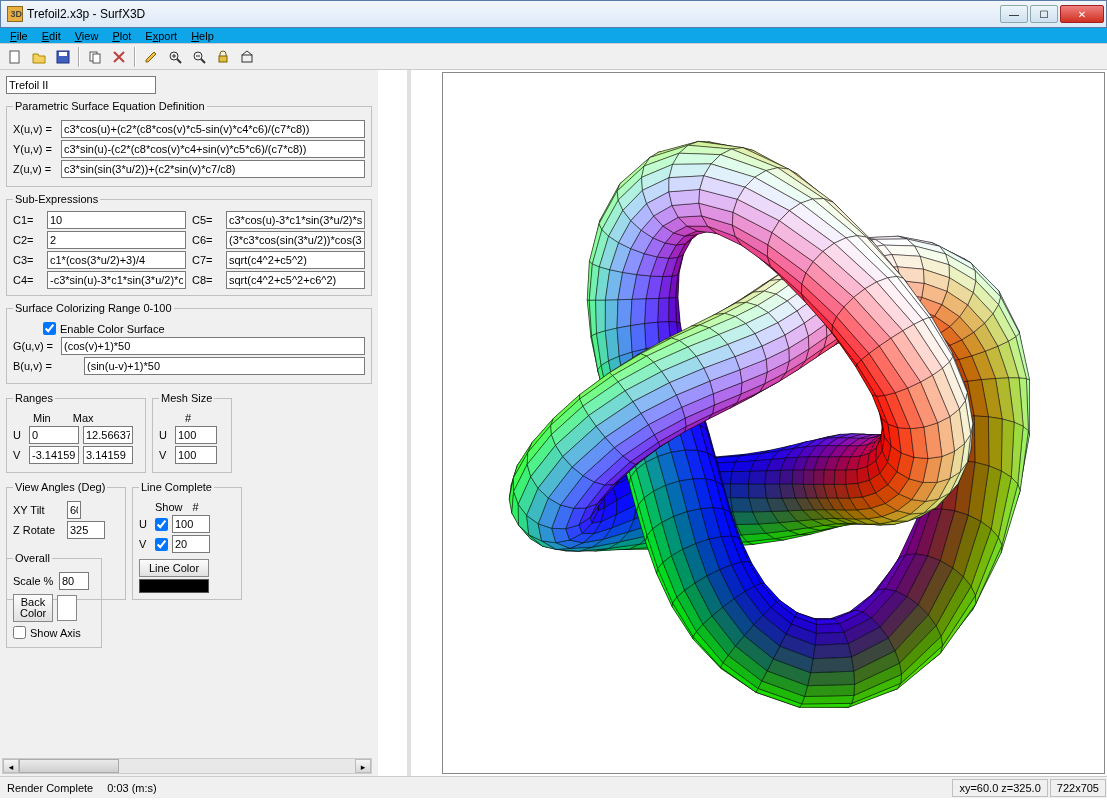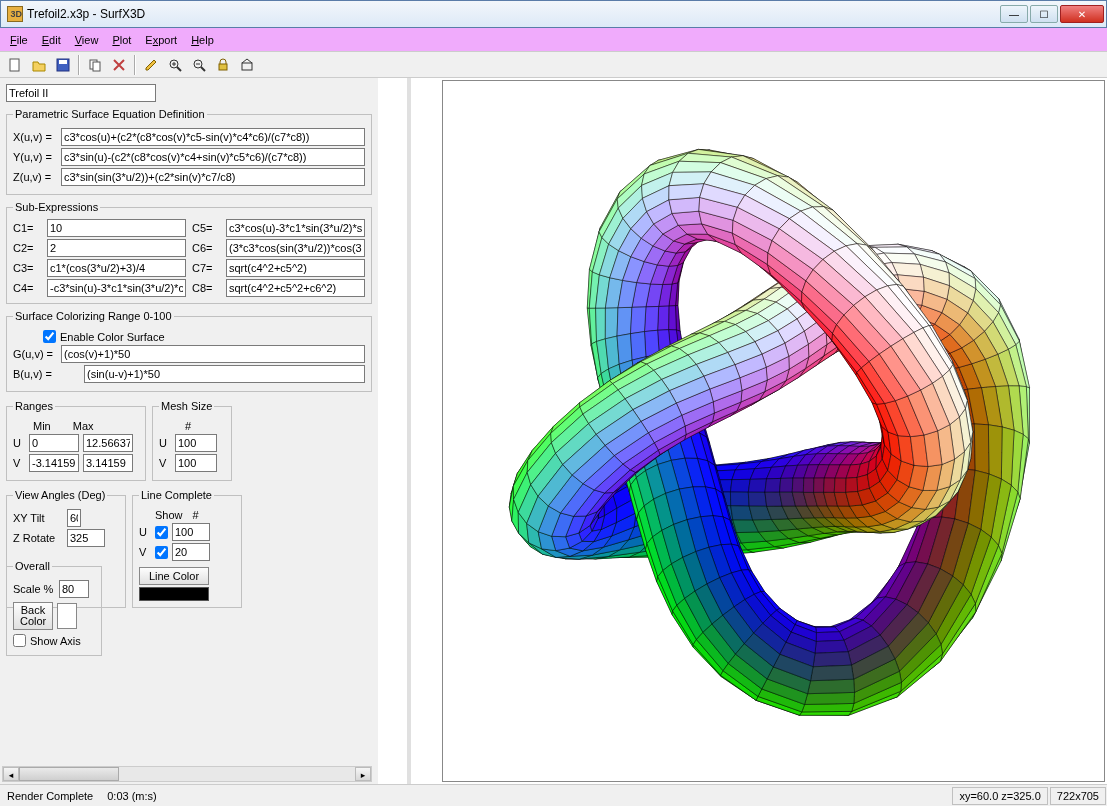--- a/index.html
+++ b/index.html
@@ -7,21 +7,21 @@
 
 
 .titlebar { height: 28px; background: linear-gradient(#f2f6fb, #dde9f7); border: 1px solid #5a7ca8; display: flex; align-items: center; padding: 0 2px; }
 .titlebar .appicon { width: 16px; height: 16px; background: #e8b040; border: 1px solid #8a6a20; margin: 0 4px; font-size: 9px; font-weight: bold; text-align: right; line-height: 14px; color: #444; }
 .titlebar .title { flex: 1; font-size: 12px; color: #000; }
 .winbtns { display: flex; gap: 2px; margin-left: auto; }
 .winbtn { width: 28px; height: 18px; border: 1px solid #8aa; background: linear-gradient(#eef5fb,#cfe0f0); border-radius: 2px; display: flex; align-items: center; justify-content: center; font-size: 10px; }
 .winbtn.close { background: linear-gradient(#f08080,#d03020); color: #fff; border-color: #a02020; width: 44px; }
 
 
-.menubar { height: 24px; background: #f0abfc; border-bottom: 1px solid #ccc; display: flex; align-items: center; padding: 0 4px; gap: 2px; }
+.menubar { height: 16px; background: #0ea5e9; border-bottom: 1px solid #ccc; display: flex; align-items: center; padding: 0 4px; gap: 2px; }
 .menuitem { padding: 2px 6px; cursor: default; }
 .menuitem u { text-decoration: underline; }
 
 
 .toolbar { height: 26px; background: #f0f0f0; border-bottom: 1px solid #ccc; display: flex; align-items: center; padding: 0 4px; gap: 2px; }
 .tbtn { width: 22px; height: 22px; border: 1px solid transparent; display: flex; align-items: center; justify-content: center; cursor: default; }
 .tsep { width: 2px; height: 20px; border-left: 1px solid #aaa; border-right: 1px solid #fff; margin: 0 2px; }
 
 
 .body { display: flex; height: 706px; gap: 29px; }

